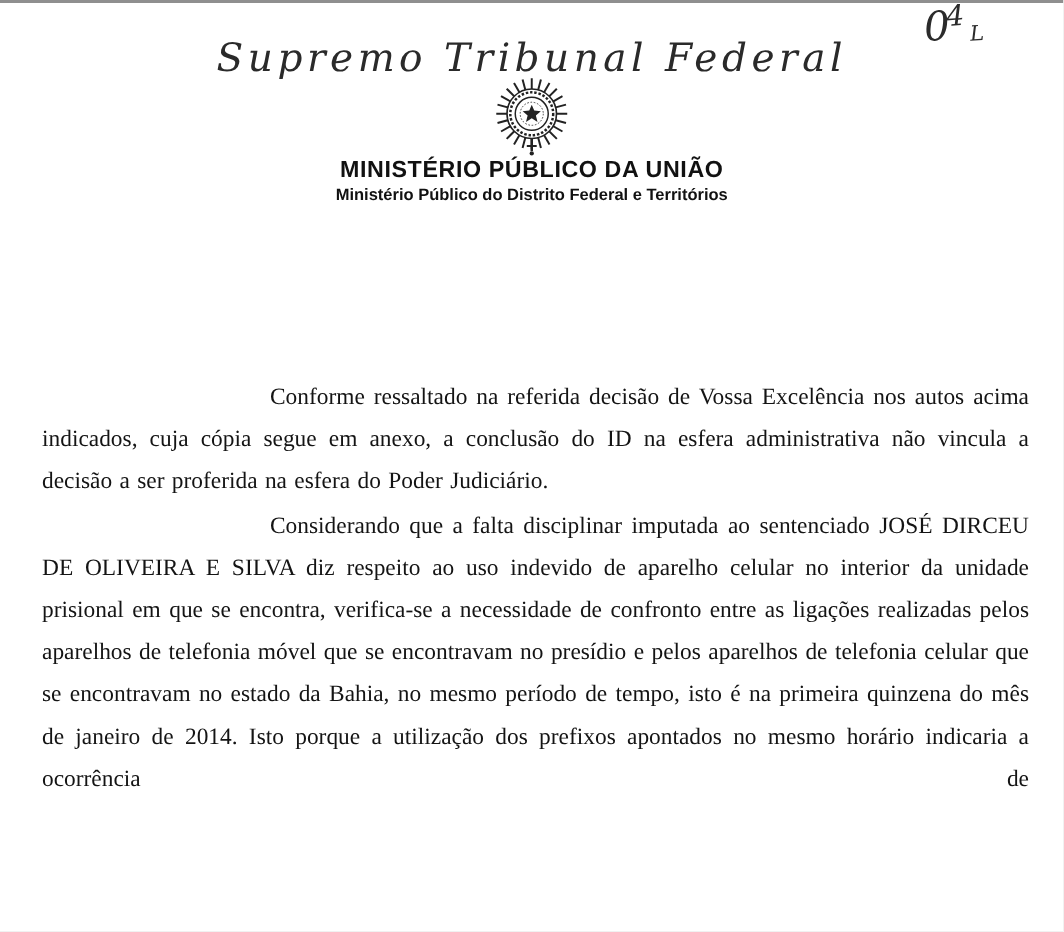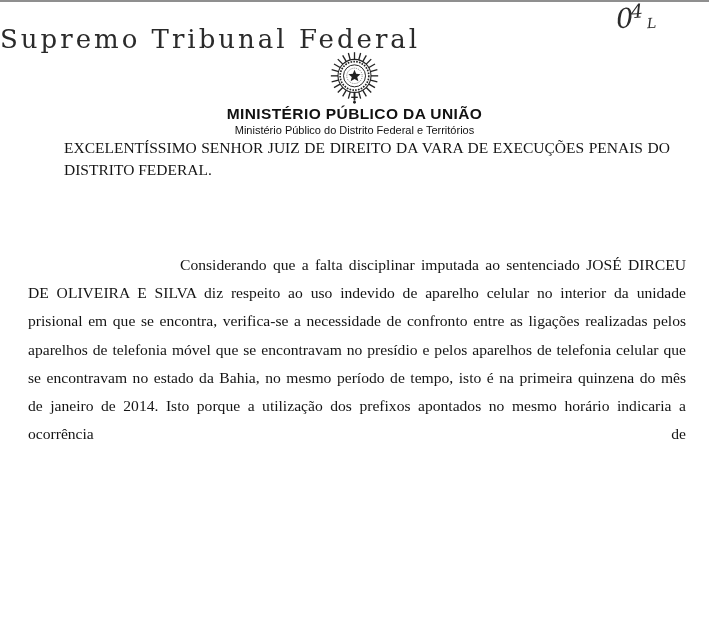--- a/index.html
+++ b/index.html
@@ -35,22 +35,23 @@
   }
   .folio .f-zero { font-size: 27px; }
   .folio .f-four { font-size: 19px; vertical-align: 9px; margin-left: -2px; }
   .folio .f-suffix { font-size: 14px; vertical-align: -2px; margin-left: 3px; }
 
   
   .script-title {
     position: absolute;
     top: 24px; left: 0;
     width: 100%;
-    text-align: left;
+    text-align: center;
     font-family: "DejaVu Serif", serif;
+    font-style: italic;
     font-size: 26px;
     letter-spacing: 3px;
     color: #2a2a2a;
   }
   .emblem {
     position: absolute;
     top: 50px;
     left: 326px;
   }
   .org-title {
@@ -63,21 +64,21 @@
     font-size: 15.5px;
     letter-spacing: 0.4px;
     color: #111;
   }
   .org-subtitle {
     position: absolute;
     top: 124px; left: 0;
     width: 100%;
     text-align: center;
     font-family: "Liberation Sans", sans-serif;
-    font-weight: normal;
+    font-weight: bold;
     font-size: 11px;
     color: #111;
   }
   .addressee {
     position: absolute;
     top: 137px;
     left: 64px;
     width: 606px;
     font-size: 15.5px;
     line-height: 22px;
@@ -155,19 +156,19 @@
 
       <line x1="50" y1="77" x2="50" y2="92" stroke="#222222" stroke-width="3"></line>
       <line x1="44" y1="86" x2="56" y2="86" stroke="#222222" stroke-width="2.5"></line>
       <circle cx="50" cy="95" r="2.6" fill="#222222"></circle>
     </svg>
   </div>
 
   <div class="org-title">MINISTÉRIO PÚBLICO DA UNIÃO</div>
   <div class="org-subtitle">Ministério Público do Distrito Federal e Territórios</div>
 
-  <div class="addressee">EXCELENTÍSSIMO SENHOR JUIZ DE DIREITO DA VARA DE EXECUÇÕES PENAIS DO DISTRITO FEDERAL.</div>
 
   <div class="body-text">
+    <p>Conforme ressaltado na referida decisão de Vossa Excelência nos autos acima indicados, cuja cópia segue em anexo, a conclusão do ID na esfera administrativa não vincula a decisão a ser proferida na esfera do Poder Judiciário.</p>
     <p class="continues">Considerando que a falta disciplinar imputada ao sentenciado JOSÉ DIRCEU DE OLIVEIRA E SILVA diz respeito ao uso indevido de aparelho celular no interior da unidade prisional em que se encontra, verifica-se a necessidade de confronto entre as ligações realizadas pelos aparelhos de telefonia móvel que se encontravam no presídio e pelos aparelhos de telefonia celular que se encontravam no estado da Bahia, no mesmo período de tempo, isto é na primeira quinzena do mês de janeiro de 2014. Isto porque a utilização dos prefixos apontados no mesmo horário indicaria a ocorrência de</p>
   </div>
 
 </div>
 
 </body></html>

